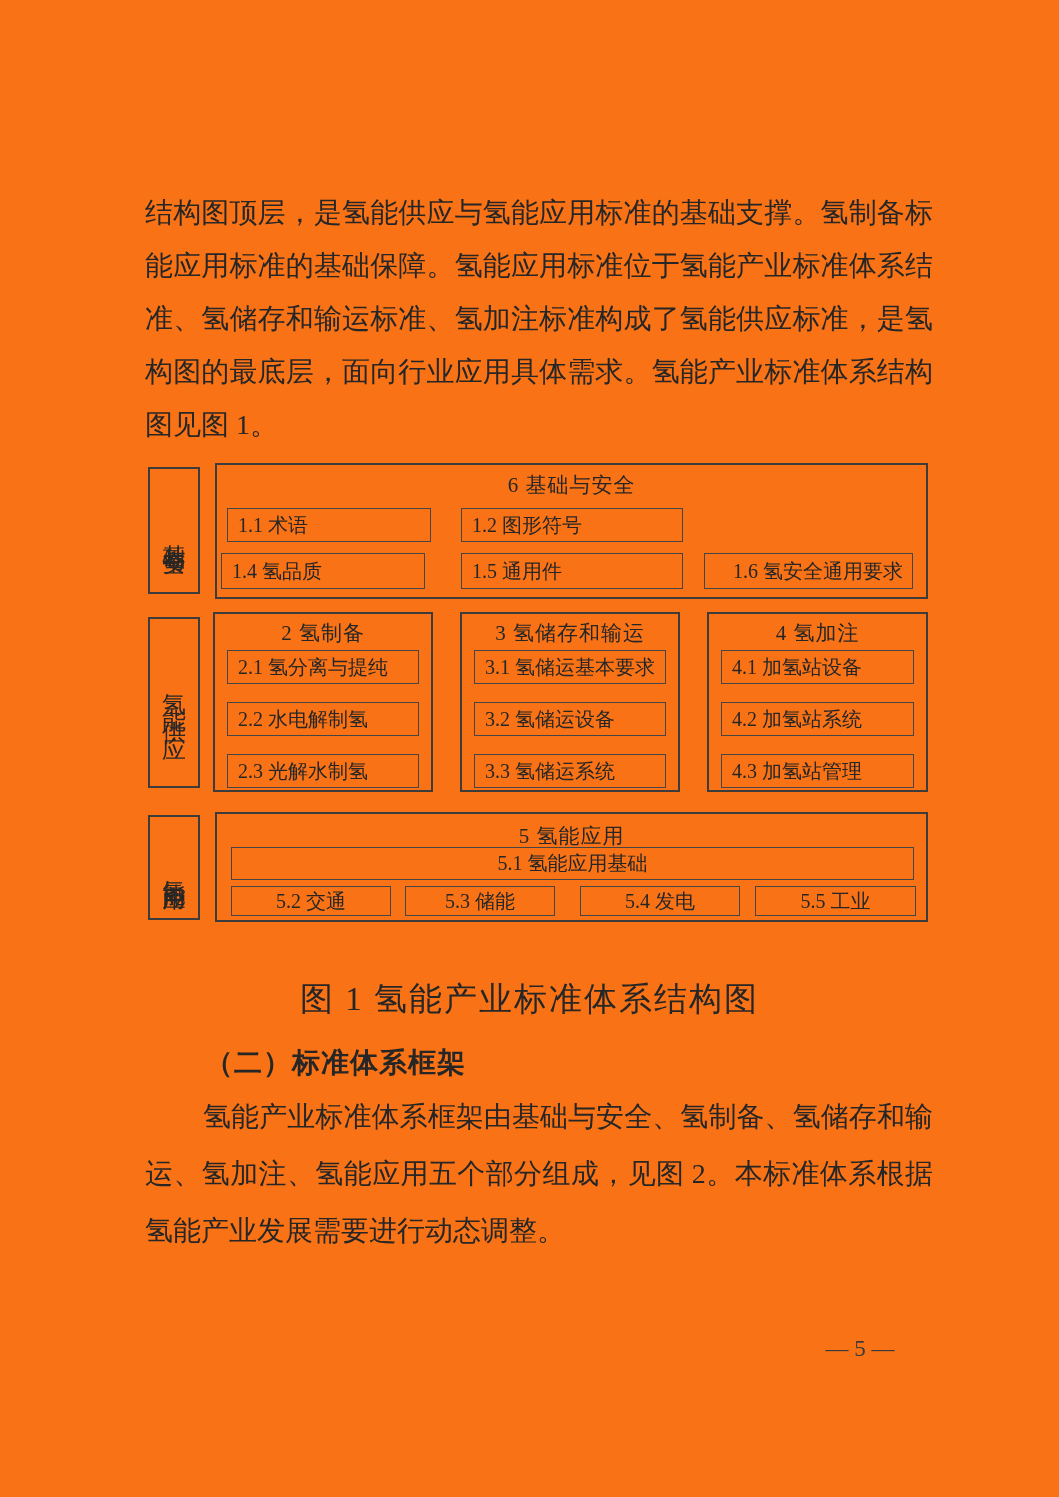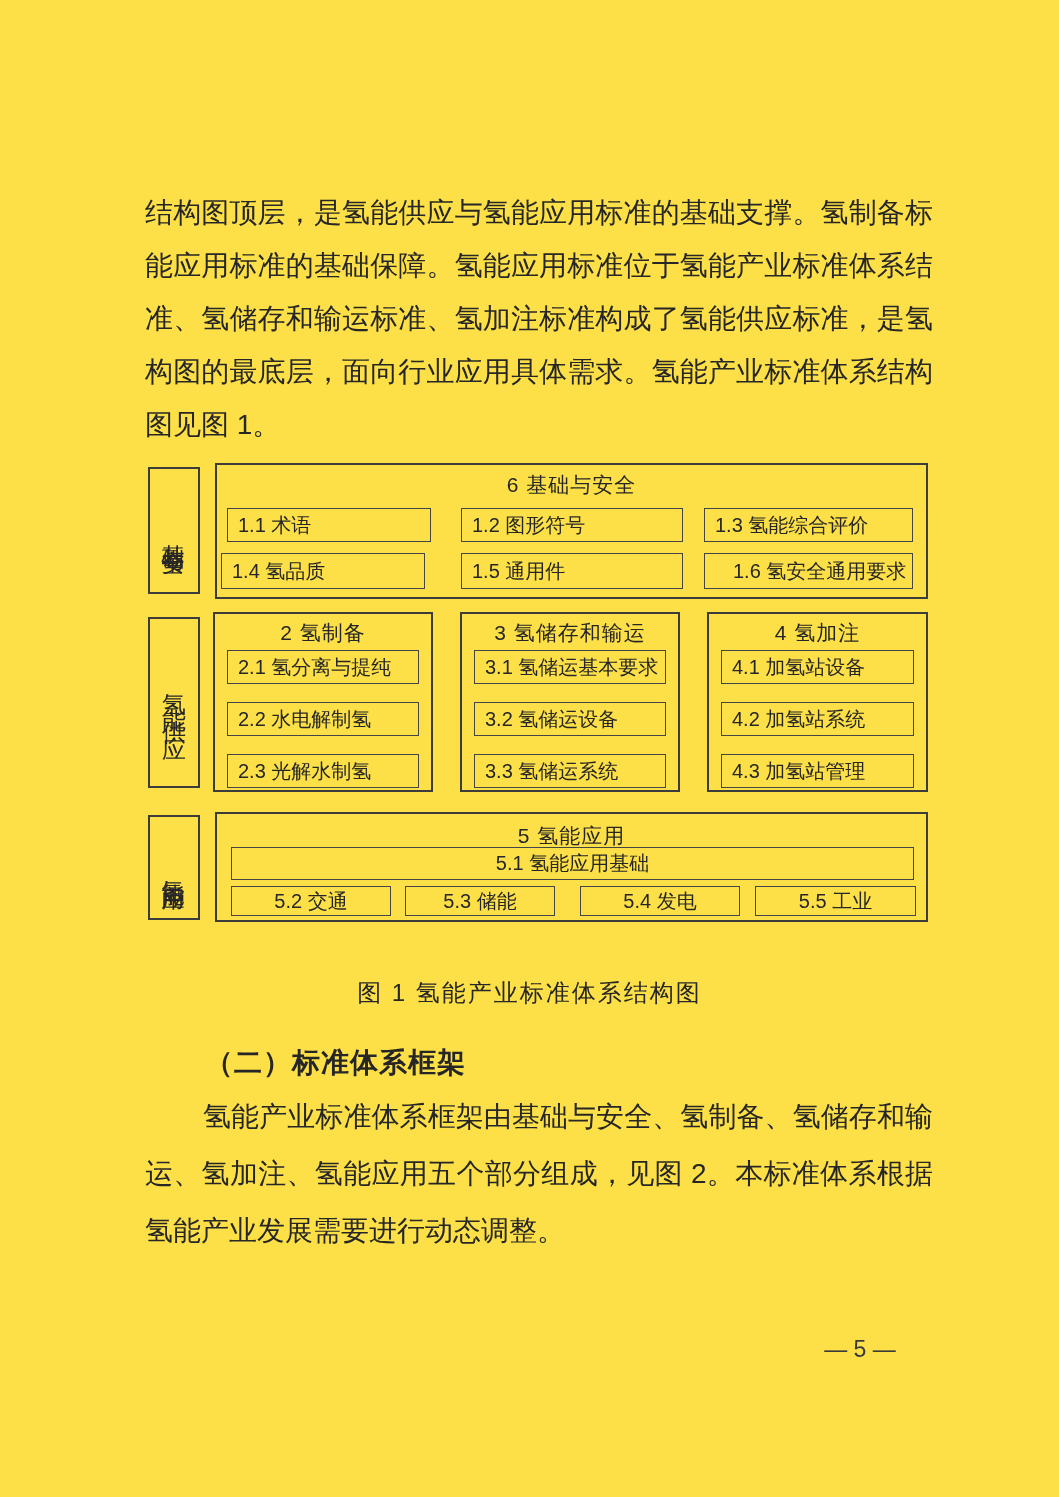--- a/index.html
+++ b/index.html
@@ -1,22 +1,22 @@
 <!DOCTYPE html>
 <html><head>
 <meta charset="utf-8">
 <style>
   html,body { margin:0; padding:0; background:#e8e8e8; }
   .page {
     position:relative;
     width:1059px; height:1497px;
     margin:0 auto;
-    background:#fde047;
+    background:#f97316;
     color:#262626;
-    font-family:Liberation Sans, sans-serif;
+    font-family:Liberation Serif, serif;
     overflow:hidden;
   }
   
   .para { position:absolute; left:145px; width:788px; }
   .para .line { font-size:28px; line-height:53px; white-space:nowrap; }
   .para .jline { white-space:normal; text-align:justify; text-align-last:justify; text-justify:inter-character; }
   .para2 .line { line-height:57px; }
   .indent2 { padding-left:58px; }
 
   
@@ -27,21 +27,21 @@
   .ibox.pad { padding-left:10px; }
   .ibox.center { justify-content:center; }
   .sec-title { text-align:center; font-size:21px; padding-top:6px; letter-spacing:1px; }
   .side-label { display:flex; align-items:center; justify-content:center;
                 writing-mode:vertical-rl; text-orientation:upright; }
   .side-a { font-size:23px; letter-spacing:2px; }
   .side-b { font-size:24px; letter-spacing:14px; }
   .side-c { font-size:23px; letter-spacing:3px; }
 
   .caption { position:absolute; left:0; top:977px; width:100%; text-align:center;
-             font-size:24px; letter-spacing:2px; }
+             font-size:33px; letter-spacing:2px; }
   .heading { position:absolute; left:205px; top:1044px; font-size:28px; font-weight:600; letter-spacing:1px; }
   .pagenum { position:absolute; left:810px; top:1336px; width:100px; text-align:center; font-size:23px; color:#3a3a3a; }
 </style>
 </head>
 <body>
 
 <div class="page">
 
   <div class="para" style="top:186px;">
     <div class="line jline">结构图顶层，是氢能供应与氢能应用标准的基础支撑。氢制备标</div>
@@ -52,21 +52,20 @@
   </div>
 
   <div class="diagram">
 
     <div class="dbox side-label side-a" style="left:0; top:4px; width:52px; height:127px;">基础与安全</div>
 
     <div class="dbox" style="left:67px; top:0; width:713px; height:136px;">
       <div class="sec-title">6 基础与安全</div>
       <div class="ibox pad" style="left:10px; top:43px; width:204px; height:34px;">1.1 术语</div>
       <div class="ibox pad" style="left:244px; top:43px; width:222px; height:34px;">1.2 图形符号</div>
-      <div class="ibox pad" style="left:487px; top:43px; width:209px; height:34px;">1.3 氢能综合评价</div>
       <div class="ibox pad" style="left:4px; top:88px; width:204px; height:36px;">1.4 氢品质</div>
       <div class="ibox pad" style="left:244px; top:88px; width:222px; height:36px;">1.5 通用件</div>
       <div class="ibox pad" style="left:487px; top:88px; width:209px; height:36px;padding-left:28px;">1.6 氢安全通用要求</div>
     </div>
 
     <div class="dbox side-label side-b" style="left:0; top:154px; width:52px; height:171px;">氢能供应</div>
 
     <div class="dbox" style="left:65px; top:149px; width:220px; height:180px;">
       <div class="sec-title" style="padding-top:5px;">2 氢制备</div>
       <div class="ibox pad" style="left:12px; top:36px; right:12px; height:34px;">2.1 氢分离与提纯</div>

